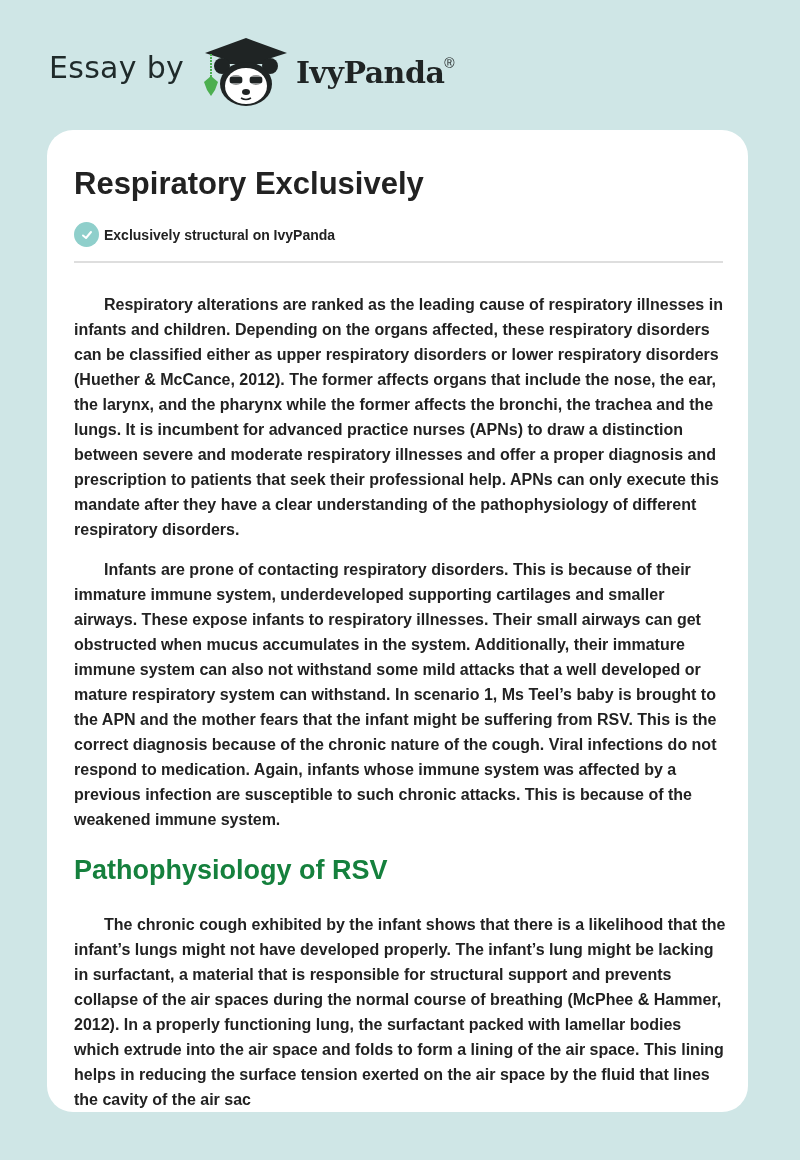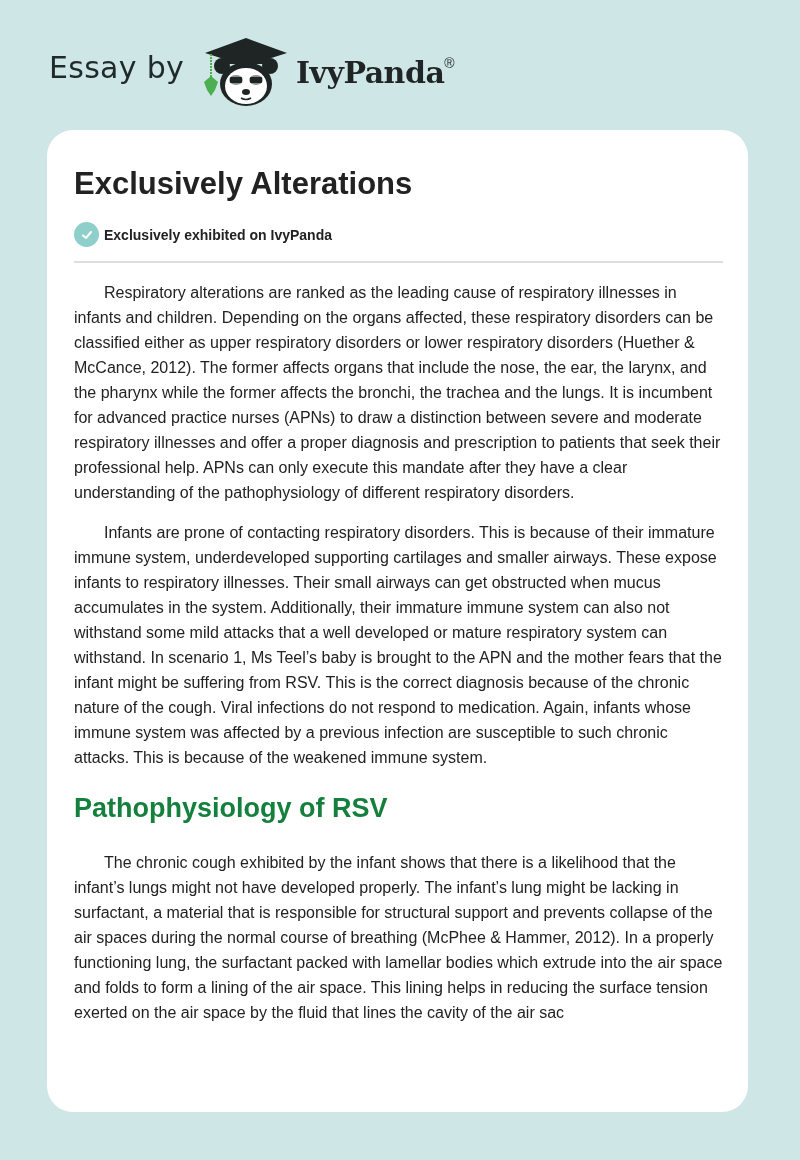--- a/index.html
+++ b/index.html
@@ -47,21 +47,21 @@
     }
     .exclusive-label { font-size: 14px; font-weight: bold; color: #222; }
     .divider {
       position: absolute; left: 27px; top: 131px; width: 649px; height: 2px;
       background: #dedede;
     }
     .content {
       position: absolute; left: 27px; top: 150px; width: 652px;
       font-size: 16px; line-height: 25px; color: #222;
     }
-    .content p { margin: 0 0 15px 0; text-indent: 30px; }
+    .content p { margin: 12px 0 15px 0; text-indent: 30px; font-weight: bold; }
     .content h2 {
       font-size: 27px; font-weight: bold; margin: 22px 0 26px 0; color: #15803d; line-height: 32px;
     }
   </style>
 </head>
 <body>
 
 <div class="header">
   <span class="essay-by">Essay by</span>
   <div class="logo-mark">
@@ -82,29 +82,29 @@
       <rect x="28" y="40" width="14" height="8" rx="2" fill="none" stroke="#ffffff" stroke-width="1.2"></rect>
       <rect x="48" y="40" width="14" height="8" rx="2" fill="none" stroke="#ffffff" stroke-width="1.2"></rect>
       <ellipse cx="45" cy="56" rx="4" ry="3" fill="#1f2424"></ellipse>
       <path d="M40,62 Q45,65 50,62" stroke="#1f2424" stroke-width="1.5" fill="none"></path>
     </svg>
   </div>
   <span class="brand"><span>IvyPanda</span><sup>®</sup></span>
 </div>
 
 <div class="card">
-  <h1 class="title">Exclusively Alterations</h1>
+  <h1 class="title">Respiratory Exclusively</h1>
 
   <div class="exclusive">
     <span class="check">
       <svg width="14" height="14" viewBox="0 0 14 14">
           <path d="M3,7.5 L6,10 L11,4" stroke="#ffffff" stroke-width="2" fill="none" stroke-linecap="round" stroke-linejoin="round"></path>
         </svg>
     </span>
-    <span class="exclusive-label">Exclusively exhibited on IvyPanda</span>
+    <span class="exclusive-label">Exclusively structural on IvyPanda</span>
   </div>
 
   <div class="divider"></div>
 
   <div class="content">
     <p>Respiratory alterations are ranked as the leading cause of respiratory illnesses in infants and children. Depending on the organs affected, these respiratory disorders can be classified either as upper respiratory disorders or lower respiratory disorders (Huether &amp; McCance, 2012). The former affects organs that include the nose, the ear, the larynx, and the pharynx while the former affects the bronchi, the trachea and the lungs. It is incumbent for advanced practice nurses (APNs) to draw a distinction between severe and moderate respiratory illnesses and offer a proper diagnosis and prescription to patients that seek their professional help. APNs can only execute this mandate after they have a clear understanding of the pathophysiology of different respiratory disorders.</p>
     <p>Infants are prone of contacting respiratory disorders. This is because of their immature immune system, underdeveloped supporting cartilages and smaller airways. These expose infants to respiratory illnesses. Their small airways can get obstructed when mucus accumulates in the system. Additionally, their immature immune system can also not withstand some mild attacks that a well developed or mature respiratory system can withstand. In scenario 1, Ms Teel’s baby is brought to the APN and the mother fears that the infant might be suffering from RSV. This is the correct diagnosis because of the chronic nature of the cough. Viral infections do not respond to medication. Again, infants whose immune system was affected by a previous infection are susceptible to such chronic attacks. This is because of the weakened immune system.</p>
     <h2>Pathophysiology of RSV</h2>
     <p>The chronic cough exhibited by the infant shows that there is a likelihood that the infant’s lungs might not have developed properly. The infant’s lung might be lacking in surfactant, a material that is responsible for structural support and prevents collapse of the air spaces during the normal course of breathing (McPhee &amp; Hammer, 2012). In a properly functioning lung, the surfactant packed with lamellar bodies which extrude into the air space and folds to form a lining of the air space. This lining helps in reducing the surface tension exerted on the air space by the fluid that lines the cavity of the air sac</p>
   </div>

